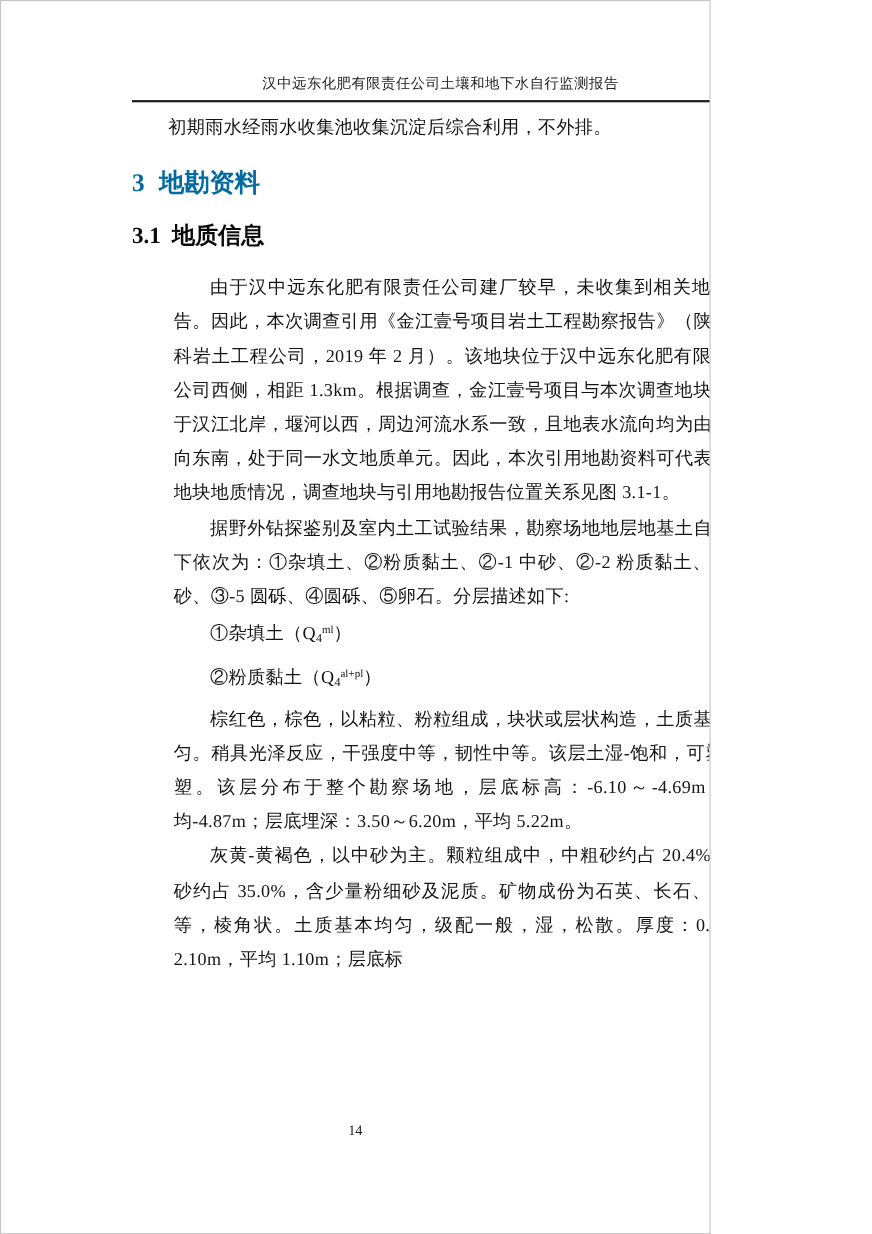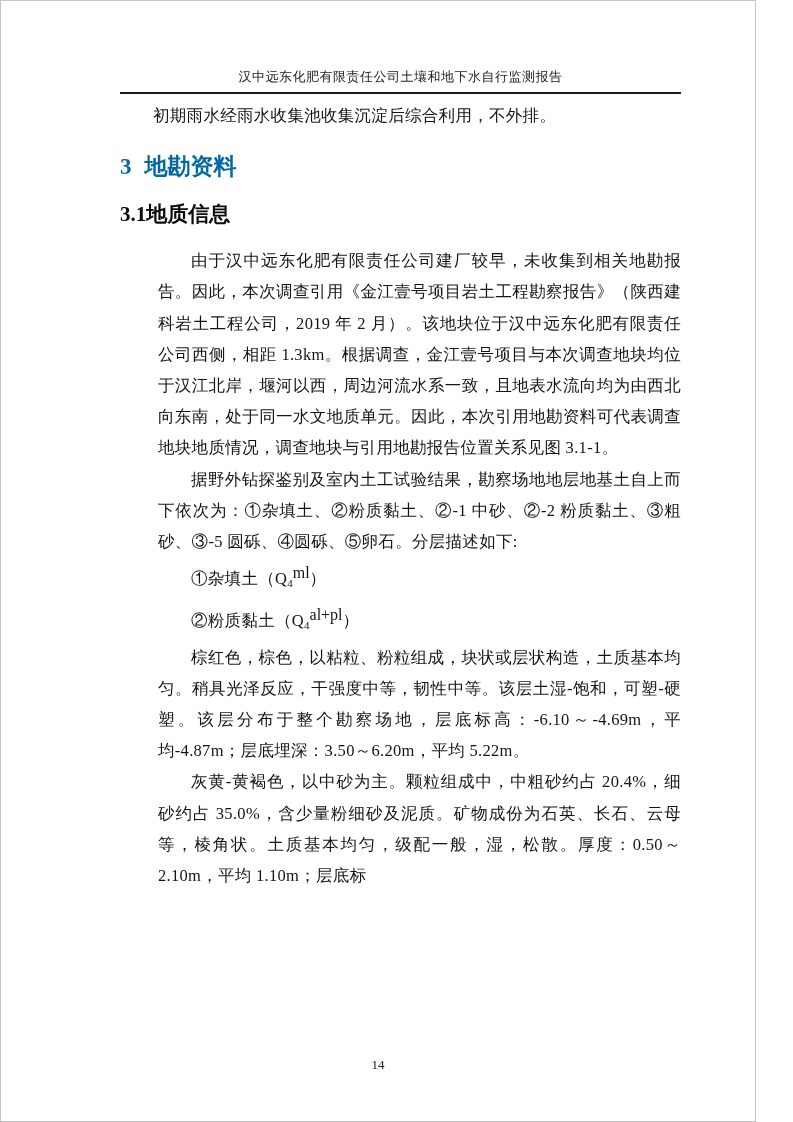--- a/index.html
+++ b/index.html
@@ -2,21 +2,21 @@
 <html lang="zh"><head>
 <meta charset="utf-8">
 <style>
   html, body {
     margin: 0;
     padding: 0;
     background: #ffffff;
   }
   .page {
     position: relative;
-    width: 756px;
+    width: 646px;
     height: 1122px;
     box-sizing: border-box;
     background: #ffffff;
     border: 1px solid #c4c4c4;
     overflow: hidden;
     font-family: "Liberation Serif", "DejaVu Serif", serif;
     color: #141414;
   }
   
   .running-header {
@@ -57,43 +57,43 @@
     color: #0369a1;
   }
   .section-heading .sec-num { margin-right: 13px; }
   .subsection-heading {
     margin: 21px 0 0 0;
     font-size: 21px;
     line-height: 25px;
     font-weight: bold;
     color: #0a0a0a;
   }
-  .subsection-heading .sec-num { margin-right: 0; }
+  .subsection-heading .sec-num { margin-right: 10px; }
   .body-block { margin-top: 18px; margin-left: 38px; }
   .layer-title {
     margin: 0;
     font-size: 16.5px;
     line-height: 31.2px;
     text-indent: 2em;
     letter-spacing: 0.3px;
   }
   .layer-title sub {
     font-size: 11px;
     vertical-align: -3px;
     letter-spacing: 0;
   }
   .layer-title sup {
-    font-size: 16px;
+    font-size: 10px;
     vertical-align: 6px;
     letter-spacing: 0;
   }
   
   .page-footer {
     position: absolute;
-    top: 1054px;
+    top: 1018px;
     left: 0;
     width: 100%;
     text-align: center;
   }
   .page-number {
     font-size: 13px;
     color: #1a1a1a;
   }
 </style>
 </head>

